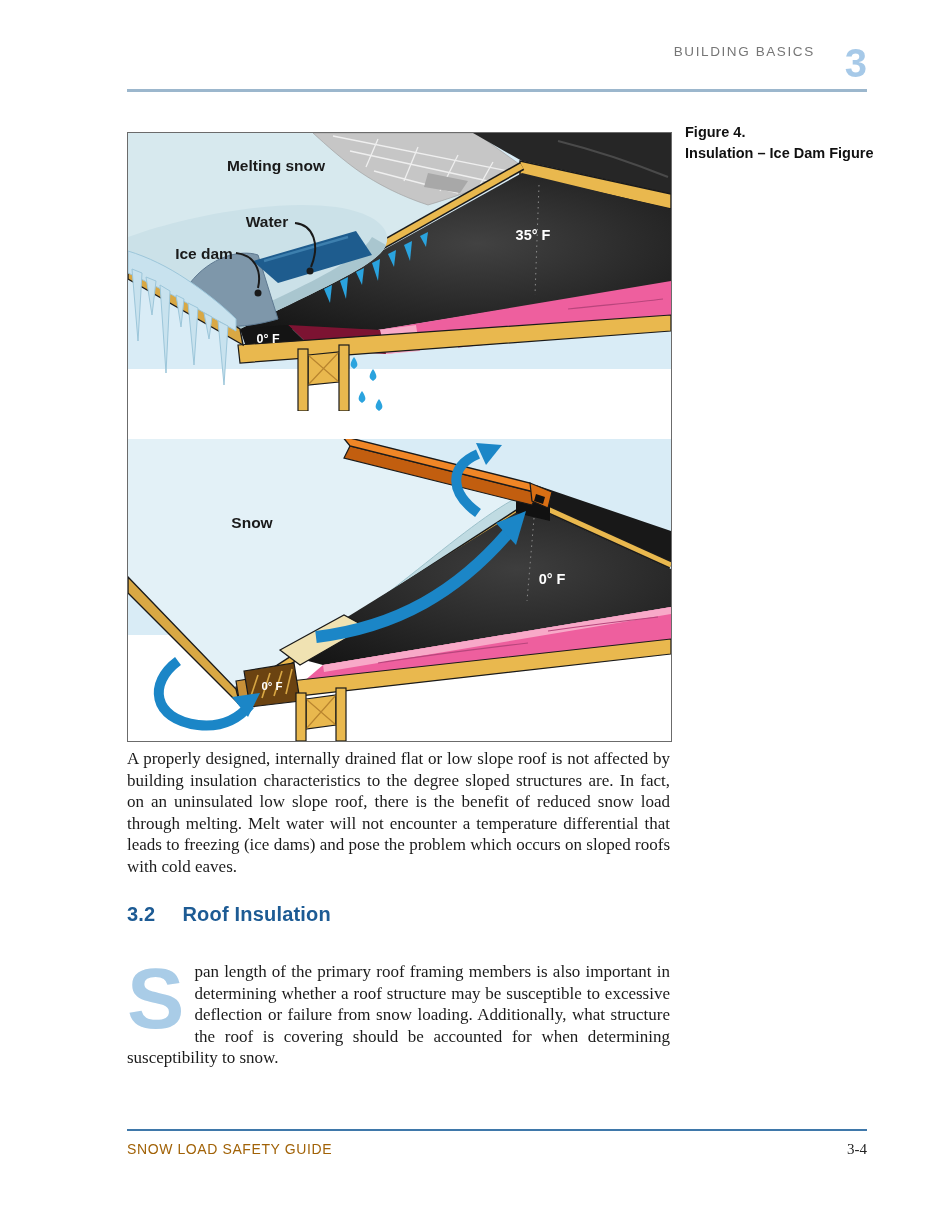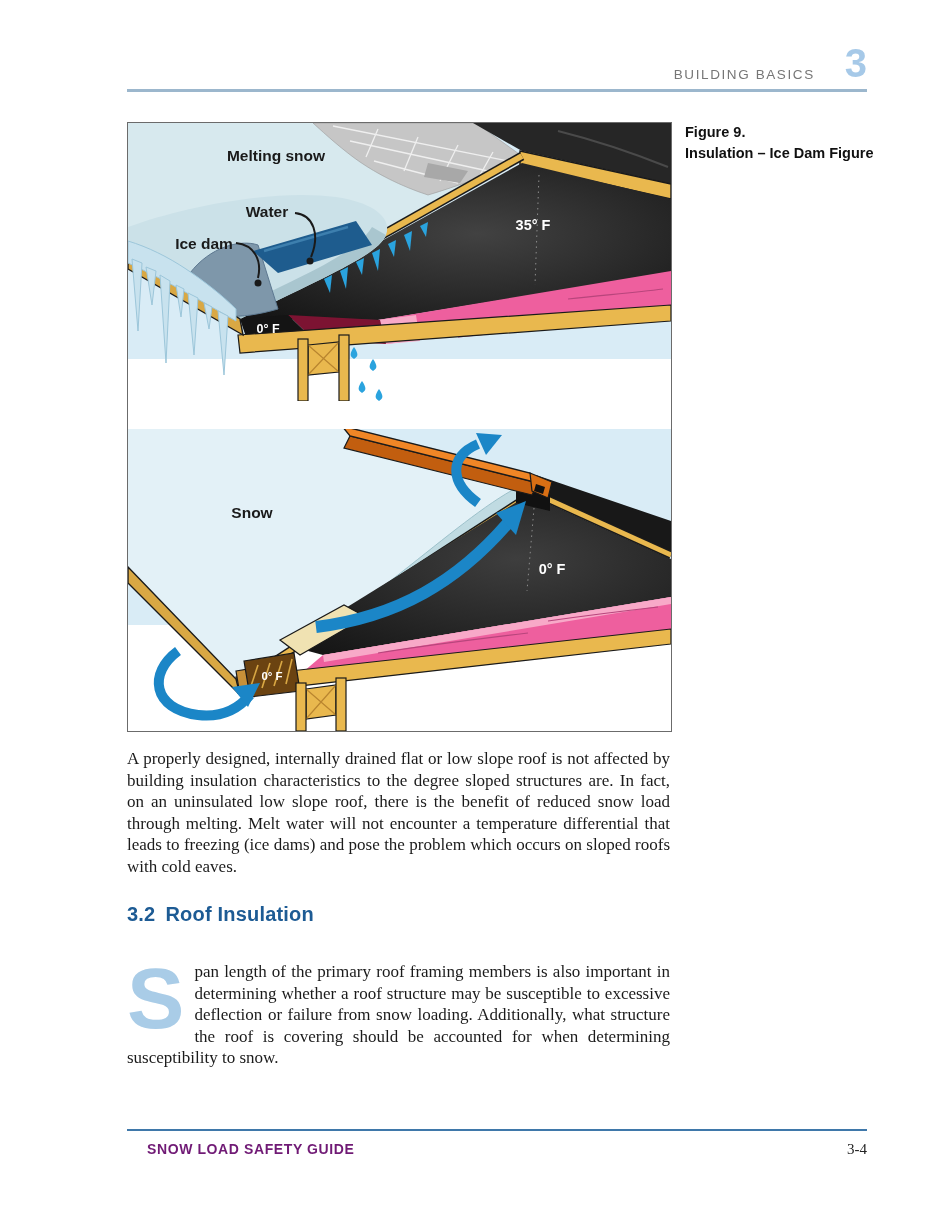--- a/index.html
+++ b/index.html
@@ -1,51 +1,51 @@
 <!DOCTYPE html>
 <html><head>
 <meta charset="utf-8">
 <style>
   html,body{margin:0;padding:0;background:#e9e9e9;}
   #page{position:relative;width:950px;height:1230px;background:#ffffff;margin:0 auto;
         font-family:"Liberation Sans",sans-serif;overflow:hidden;}
 
   
   #header{position:absolute;left:127px;top:44px;width:740px;display:flex;
-          justify-content:flex-end;align-items:flex-end;gap:30px;
+          justify-content:flex-end;align-items:flex-start;gap:30px;
           border-bottom:3px solid #9cb7cd;padding-bottom:7px;}
   #header .hlabel{font-size:13.5px;letter-spacing:1.6px;color:#767676;}
   #header .hnum{font-size:40px;font-weight:bold;color:#a6c9e8;line-height:38px;}
 
   
-  #figurebox{position:absolute;left:127px;top:122px;width:543px;height:608px;
+  #figurebox{position:absolute;left:127px;top:132px;width:543px;height:608px;
              border:1px solid #6b6b6b;background:#fff;}
   #figurebox svg{display:block;}
   #figcaption{position:absolute;left:685px;top:122px;width:190px;
               font-size:14.5px;font-weight:bold;color:#111;line-height:1.45;}
 
   .svglabel{font-family:"Liberation Sans",sans-serif;font-weight:bold;}
 
   
   .bodytext{position:absolute;left:127px;width:543px;
             font-family:"Liberation Serif",serif;font-size:17px;line-height:21.6px;
             color:#1b1b1b;text-align:justify;}
   #para1{top:731px;}
   #heading32{position:absolute;left:127px;top:903px;font-size:20px;font-weight:bold;
              color:#1d5b94;letter-spacing:0.2px;}
-  #heading32 .hnumber{margin-right:10px;}
+  #heading32 .hnumber{margin-right:27px;}
   #para2{top:944px;}
   #dropcap{float:left;font-family:"Liberation Sans",sans-serif;font-weight:bold;
            font-size:86px;line-height:0.76;color:#a9cce7;margin:5px 10px 0 0;}
 
   
   #footer{position:absolute;left:127px;top:1129px;width:740px;
           border-top:2px solid #3f78aa;display:flex;justify-content:space-between;
           align-items:baseline;padding-top:10px;}
-  #footer .fleft{font-size:14px;font-weight:bold;color:#701a75;letter-spacing:0.6px;margin-left:20px;}
+  #footer .fleft{font-size:14px;font-weight:normal;color:#a16207;letter-spacing:0.6px;}
   #footer .fright{font-family:"Liberation Serif",serif;font-size:15px;color:#222;}
 </style>
 </head>
 <body>
 
 <div id="page">
 
   <div id="header">
     <span class="hlabel">BUILDING BASICS</span>
     <span class="hnum">3</span>
@@ -234,21 +234,21 @@
         <text class="svglabel" x="124" y="395" font-size="15.5" fill="#1a1a1a" text-anchor="middle">Snow</text>
         <text class="svglabel" x="424" y="451" font-size="14.5" fill="#ffffff" text-anchor="middle">0° F</text>
         <text class="svglabel" x="144" y="557" font-size="11.5" fill="#ffffff" text-anchor="middle">0° F</text>
       </g>
 
       <rect x="0" y="278" width="543" height="28" fill="#ffffff"></rect>
     </svg>
   </div>
 
   <div id="figcaption">
-    <div>Figure 9.</div>
+    <div>Figure 4.</div>
     <div>Insulation – Ice Dam Figure</div>
   </div>
 
   <p id="para1" class="bodytext">A properly designed, internally drained flat or low slope roof is not affected by building insulation characteristics to the degree sloped structures are. In fact, on an uninsulated low slope roof, there is the benefit of reduced snow load through melting. Melt water will not encounter a temperature differential that leads to freezing (ice dams) and pose the problem which occurs on sloped roofs with cold eaves.</p>
 
   <div id="heading32">
     <span class="hnumber">3.2</span><span>Roof Insulation</span>
   </div>
 
   <p id="para2" class="bodytext">

